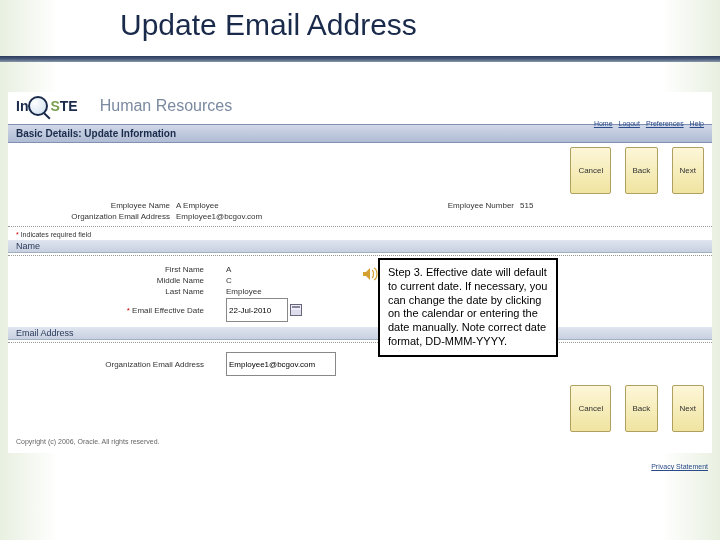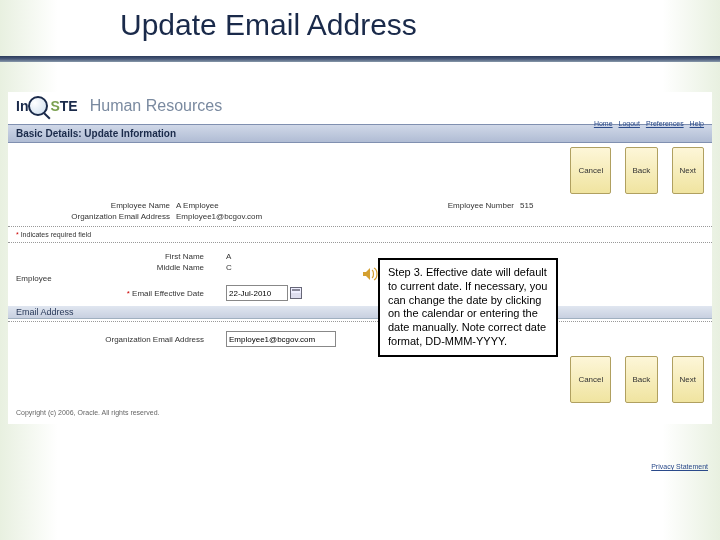--- a/index.html
+++ b/index.html
@@ -1,21 +1,21 @@
 <!DOCTYPE html>
 <html><head>
 <meta charset="utf-8">
 <style>
   * { box-sizing: border-box; margin: 0; padding: 0; }
   body { font-family: Arial, sans-serif; font-size: 9px; background: #fff; width: 720px; height: 540px; position: relative; overflow: hidden; }
   .slide-bg { position: absolute; inset: 0; background: linear-gradient(to right, #e8f0e0 0%, #fff 8%, #fff 92%, #e8f0e0 100%); }
   .slide-title { position: absolute; top: 8px; left: 120px; font-size: 30px; color: #1a2a4a; font-family: Arial, sans-serif; }
   .title-underline { position: absolute; top: 56px; left: 0; right: 0; height: 6px; background: linear-gradient(to bottom, #2a3a5a 0%, #4a5a7a 50%, #8899aa 100%); }
   .app { position: absolute; top: 92px; left: 8px; right: 8px; background: #fff; font-size: 8px; }
-  .logo-row { display: flex; align-items: center; gap: 6px; padding: 4px 0 8px 8px; }
+  .logo-row { display: flex; align-items: center; gap: 16px; padding: 4px 0 8px 8px; }
   .logo { display: flex; align-items: center; font-weight: bold; font-size: 14px; color: #1a2a4a; }
   .logo-mag { width: 20px; height: 20px; border-radius: 50%; border: 2px solid #1a2a4a; position: relative; margin-right: 2px; background: radial-gradient(circle at 30% 30%, #fff, #cde); }
   .logo-mag::after { content: ""; position: absolute; width: 2px; height: 8px; background: #1a2a4a; bottom: -6px; right: -2px; transform: rotate(-45deg); }
   .hr-label { color: #7a8aa0; font-size: 16px; margin-left: 6px; }
   .toplinks { position: absolute; top: 120px; right: 16px; font-size: 7px; color: #2a4a8a; }
   .toplinks span { margin-left: 4px; text-decoration: underline; cursor: pointer; }
   .blue-bar { background: linear-gradient(to bottom, #d0d8e8, #b0bcd4); color: #1a2a4a; font-weight: bold; font-size: 10px; padding: 3px 8px; border-top: 1px solid #8090b0; border-bottom: 1px solid #8090b0; }
   .btn-row { text-align: right; padding: 4px 8px; }
   .btn { display: inline-block; background: linear-gradient(to bottom, #fdf6d8, #f0e4a0); border: 1px solid #b0a060; border-radius: 2px; padding: 18px 7px; font-size: 8px; color: #333; cursor: pointer; margin-left: 11px; }
   .info-grid { display: flex; padding: 2px 8px; font-size: 8px; justify-content: center; }
@@ -25,21 +25,21 @@
   .info-value { color: #333; }
   .req-note { font-size: 7px; color: #333; padding: 2px 8px; }
   .req-note .ast { color: #c00; }
   .section-head { background: linear-gradient(to bottom, #e0e6f0, #c8d0e0); color: #2a3a5a; font-size: 9px; padding: 1px 8px; border-bottom: 1px solid #a0b0c0; }
   .dotline { border-top: 1px dotted #999; margin: 2px 0; }
   .form-area { padding: 6px 8px 4px 8px; position: relative; }
   .form-line { display: flex; align-items: center; padding: 1px 0; font-size: 8px; }
   .form-label { width: 210px; text-align: right; padding-right: 22px; color: #333; }
   .form-label .ast { color: #c00; }
   .form-value { color: #333; }
-  input.txt { border: 1px solid #888; font-size: 8px; padding: 0 2px; height: 16px; background: #fff; }
+  input.txt { border: 1px solid #888; font-size: 8px; padding: 0 2px; height: 24px; background: #fff; }
   .cal-icon { display: inline-block; width: 12px; height: 12px; border: 1px solid #667; background: linear-gradient(to bottom, #eef 50%, #dde 50%); margin-left: 2px; cursor: pointer; vertical-align: middle; position: relative; }
   .cal-icon::before { content: ""; position: absolute; top: 1px; left: 1px; right: 1px; height: 2px; background: #889; }
   .speaker { width: 16px; height: 16px; position: absolute; top: 266px; left: 362px; }
   .callout { position: absolute; top: 258px; left: 378px; width: 180px; background: #fff; border: 2px solid #000; padding: 6px 8px; font-size: 11px; line-height: 1.25; color: #000; z-index: 10; }
   .footer-links { text-align: center; font-size: 8px; padding: 6px 0; color: #2a4a8a; }
   .footer-links span { text-decoration: underline; cursor: pointer; margin: 0 2px; }
   .copyright { font-size: 7px; color: #666; padding: 2px 8px 8px 8px; }
   .privacy { position: absolute; right: 12px; bottom: 70px; font-size: 7px; color: #2a4a8a; text-decoration: underline; cursor: pointer; }
 </style>
 </head>
@@ -83,32 +83,34 @@
       <div class="info-line">
         <div class="info-label">Employee Number</div>
         <div class="info-value">515</div>
       </div>
     </div>
   </div>
 
   <div class="dotline"></div>
   <div class="req-note"><span class="ast">*</span><span> Indicates required field</span></div>
 
+  <div class="section-head">Name</div>
   <div class="dotline"></div>
 
   <div class="form-area">
     <div class="form-line">
       <div class="form-label">First Name</div>
       <div class="form-value">A</div>
     </div>
     <div class="form-line">
       <div class="form-label">Middle Name</div>
       <div class="form-value">C</div>
     </div>
     <div class="form-line">
+      <div class="form-label">Last Name</div>
       <div class="form-value">Employee</div>
     </div>
     <div class="form-line">
       <div class="form-label"><span class="ast">* </span><span>Email Effective Date</span></div>
       <input class="txt" style="width: 62px;" value="22-Jul-2010">
       <span class="cal-icon"></span>
     </div>
   </div>
 
   <div class="section-head">Email Address</div>

